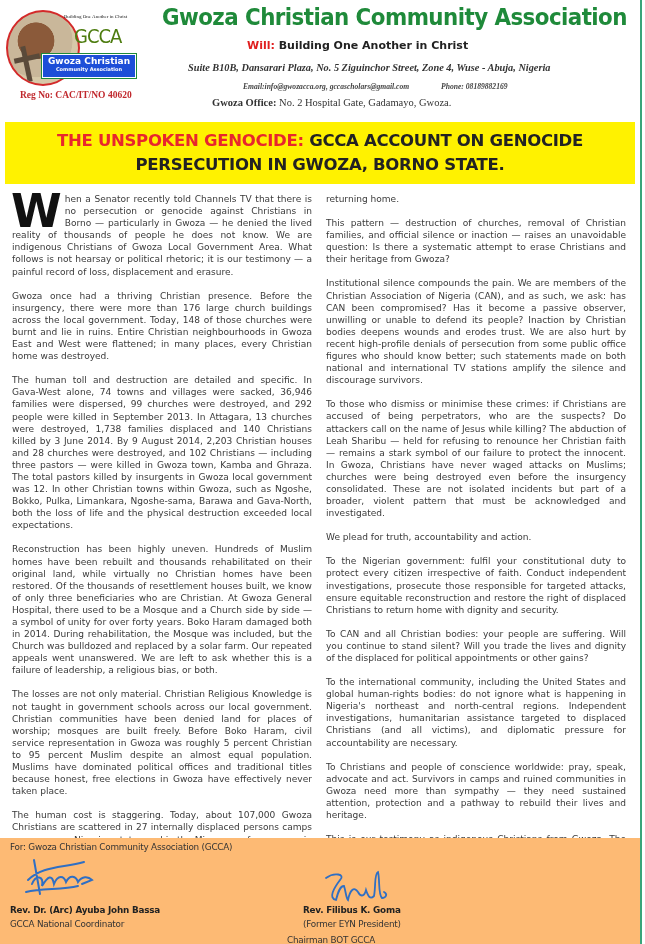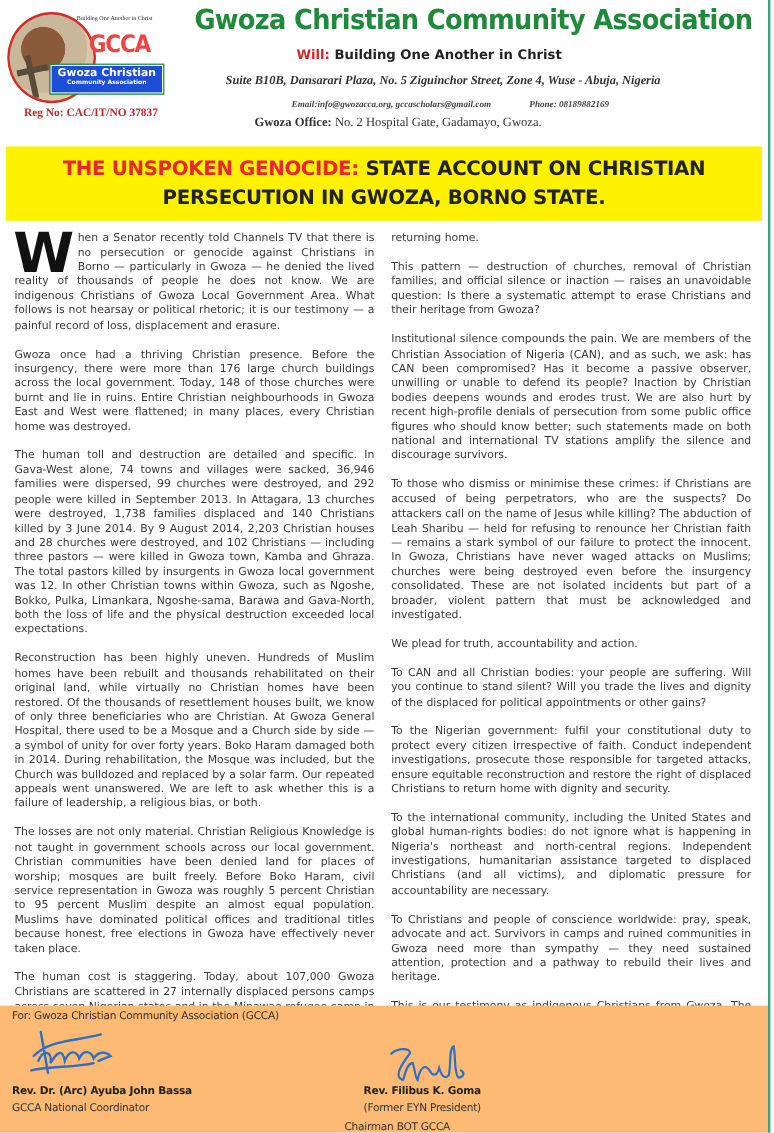--- a/index.html
+++ b/index.html
@@ -25,21 +25,21 @@
     overflow: hidden;
   }
   .logo-cross-v { position: absolute; left: 16px; top: 34px; width: 5px; height: 36px; background: #5a4a3a; transform: rotate(-12deg); }
   .logo-cross-h { position: absolute; left: 6px; top: 44px; width: 26px; height: 5px; background: #5a4a3a; transform: rotate(-12deg); }
   .logo-motto {
     position: absolute; left: 60px; top: 10px; font-family: "Liberation Serif", serif;
     font-size: 5px; color: #222; white-space: nowrap;
   }
   .logo-gcca {
     position: absolute; left: 70px; top: 20px; font-family: "DejaVu Sans", sans-serif;
-    font-size: 20px; font-weight: bold; color: #ef4444; letter-spacing: -1px;
+    font-size: 20px; font-weight: normal; color: #4d7c0f; letter-spacing: -1px;
     font-stretch: condensed;
   }
   .logo-green {
     position: absolute; left: 38px; top: 50px; width: 92px; height: 22px;
     background: #1d4ed8; border: 1px solid #ffffff; outline: 1px solid #1f8a3a;
     color: #ffffff; text-align: center; line-height: 1;
   }
   .logo-green .l1 { font-size: 9px; font-weight: bold; display: block; margin-top: 2px; }
   .logo-green .l2 { font-size: 5px; font-weight: bold; display: block; margin-top: 1px; }
   .reg {
@@ -121,62 +121,62 @@
     </div>
     <div class="logo-motto">Building One Another in Christ</div>
     <div class="logo-gcca">GCCA</div>
     <div class="logo-green">
       <span class="l1">Gwoza Christian</span>
       <span class="l2">Community Association</span>
     </div>
   </div>
   <div class="reg">
     <span class="reg-label">Reg No:</span>
-    <span class="reg-value">CAC/IT/NO 37837</span>
+    <span class="reg-value">CAC/IT/NO 40620</span>
   </div>
 
   <div class="org-title">Gwoza Christian Community Association</div>
   <div class="motto-line">
     <span class="m-label">Will:</span>
     <span class="m-text">Building One Another in Christ</span>
   </div>
   <div class="address">Suite B10B, Dansarari Plaza, No. 5 Ziguinchor Street, Zone 4, Wuse - Abuja, Nigeria</div>
   <div class="contact">
     <span>Email:info@gwozacca.org, gccascholars@gmail.com</span>
     <span class="phone">Phone: 08189882169</span>
   </div>
   <div class="office">
     <span class="o-label">Gwoza Office:</span>
     <span>No. 2 Hospital Gate, Gadamayo, Gwoza.</span>
   </div>
 </div>
 
 <div class="banner">
   <span class="b-red">THE UNSPOKEN GENOCIDE:</span>
-  <span class="b-black">STATE ACCOUNT ON CHRISTIAN</span><br>
+  <span class="b-black">GCCA ACCOUNT ON GENOCIDE</span><br>
   <span class="b-black">PERSECUTION IN GWOZA, BORNO STATE.</span>
 </div>
 
 <div class="col left">
   <p><span class="dropcap">W</span><span>hen a Senator recently told Channels TV that there is no persecution or genocide against Christians in Borno — particularly in Gwoza — he denied the lived reality of thousands of people he does not know. We are indigenous Christians of Gwoza Local Government Area. What follows is not hearsay or political rhetoric; it is our testimony — a painful record of loss, displacement and erasure.</span></p>
   <p>Gwoza once had a thriving Christian presence. Before the insurgency, there were more than 176 large church buildings across the local government. Today, 148 of those churches were burnt and lie in ruins. Entire Christian neighbourhoods in Gwoza East and West were flattened; in many places, every Christian home was destroyed.</p>
   <p>The human toll and destruction are detailed and specific. In Gava-West alone, 74 towns and villages were sacked, 36,946 families were dispersed, 99 churches were destroyed, and 292 people were killed in September 2013. In Attagara, 13 churches were destroyed, 1,738 families displaced and 140 Christians killed by 3 June 2014. By 9 August 2014, 2,203 Christian houses and 28 churches were destroyed, and 102 Christians — including three pastors — were killed in Gwoza town, Kamba and Ghraza. The total pastors killed by insurgents in Gwoza local government was 12. In other Christian towns within Gwoza, such as Ngoshe, Bokko, Pulka, Limankara, Ngoshe-sama, Barawa and Gava-North, both the loss of life and the physical destruction exceeded local expectations.</p>
   <p>Reconstruction has been highly uneven. Hundreds of Muslim homes have been rebuilt and thousands rehabilitated on their original land, while virtually no Christian homes have been restored. Of the thousands of resettlement houses built, we know of only three beneficiaries who are Christian. At Gwoza General Hospital, there used to be a Mosque and a Church side by side — a symbol of unity for over forty years. Boko Haram damaged both in 2014. During rehabilitation, the Mosque was included, but the Church was bulldozed and replaced by a solar farm. Our repeated appeals went unanswered. We are left to ask whether this is a failure of leadership, a religious bias, or both.</p>
   <p>The losses are not only material. Christian Religious Knowledge is not taught in government schools across our local government. Christian communities have been denied land for places of worship; mosques are built freely. Before Boko Haram, civil service representation in Gwoza was roughly 5 percent Christian to 95 percent Muslim despite an almost equal population. Muslims have dominated political offices and traditional titles because honest, free elections in Gwoza have effectively never taken place.</p>
   <p>The human cost is staggering. Today, about 107,000 Gwoza Christians are scattered in 27 internally displaced persons camps across seven Nigerian states and in the Minawao refugee camp in Cameroon. Another 50,000 are squatting with relatives in towns and cities across Nigeria. Many have lived as IDPs or refugees for more than a decade with little or no government assistance and no realistic prospect of</p>
 </div>
 
 <div class="col right">
   <p>returning home.</p>
   <p>This pattern — destruction of churches, removal of Christian families, and official silence or inaction — raises an unavoidable question: Is there a systematic attempt to erase Christians and their heritage from Gwoza?</p>
   <p>Institutional silence compounds the pain. We are members of the Christian Association of Nigeria (CAN), and as such, we ask: has CAN been compromised? Has it become a passive observer, unwilling or unable to defend its people? Inaction by Christian bodies deepens wounds and erodes trust. We are also hurt by recent high-profile denials of persecution from some public office figures who should know better; such statements made on both national and international TV stations amplify the silence and discourage survivors.</p>
   <p>To those who dismiss or minimise these crimes: if Christians are accused of being perpetrators, who are the suspects? Do attackers call on the name of Jesus while killing? The abduction of Leah Sharibu — held for refusing to renounce her Christian faith — remains a stark symbol of our failure to protect the innocent. In Gwoza, Christians have never waged attacks on Muslims; churches were being destroyed even before the insurgency consolidated. These are not isolated incidents but part of a broader, violent pattern that must be acknowledged and investigated.</p>
   <p>We plead for truth, accountability and action.</p>
+  <p>To the Nigerian government: fulfil your constitutional duty to protect every citizen irrespective of faith. Conduct independent investigations, prosecute those responsible for targeted attacks, ensure equitable reconstruction and restore the right of displaced Christians to return home with dignity and security.</p>
   <p>To CAN and all Christian bodies: your people are suffering. Will you continue to stand silent? Will you trade the lives and dignity of the displaced for political appointments or other gains?</p>
-  <p>To the Nigerian government: fulfil your constitutional duty to protect every citizen irrespective of faith. Conduct independent investigations, prosecute those responsible for targeted attacks, ensure equitable reconstruction and restore the right of displaced Christians to return home with dignity and security.</p>
   <p>To the international community, including the United States and global human-rights bodies: do not ignore what is happening in Nigeria's northeast and north-central regions. Independent investigations, humanitarian assistance targeted to displaced Christians (and all victims), and diplomatic pressure for accountability are necessary.</p>
   <p>To Christians and people of conscience worldwide: pray, speak, advocate and act. Survivors in camps and ruined communities in Gwoza need more than sympathy — they need sustained attention, protection and a pathway to rebuild their lives and heritage.</p>
   <p>This is our testimony as indigenous Christians from Gwoza. The blood and ruins cry out for justice. We have endured atrocities for too long, hoping things would change. They have not. The time for denial and silence is over. Please talk about it until the world knows.</p>
 </div>
 
 <div class="footer">
   <div class="for-line">For: Gwoza Christian Community Association (GCCA)</div>
 
   <div class="sig" style="left:22px; top:20px;">
     <svg width="90" height="40" viewBox="0 0 90 40">

